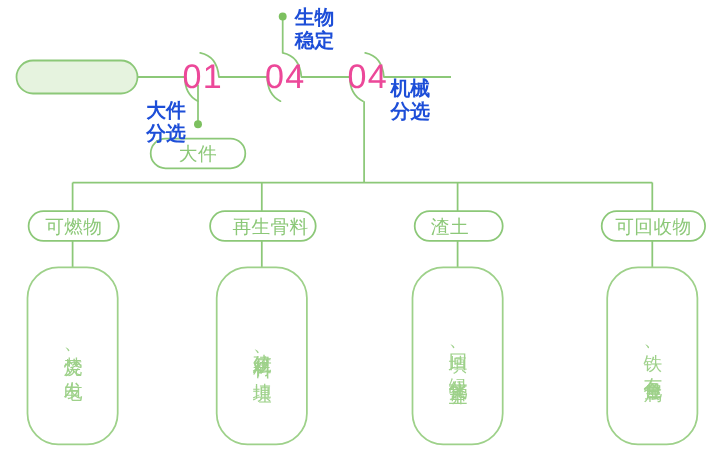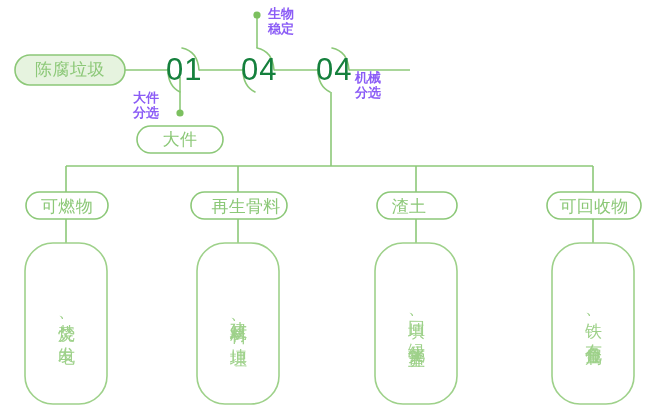--- a/index.html
+++ b/index.html
@@ -68,26 +68,26 @@
   }
   .pill-label-sm {
     font-size: 17px;
     letter-spacing: 0.3px;
     text-align: center;
   }
   .num-label {
     font-size: 31px;
     letter-spacing: 1px;
     font-weight: 300;
-    color: #15803d;
+    color: #ec4899;
   }
   .side-label {
-    font-size: 13px;
+    font-size: 18px;
     font-weight: 600;
-    color: #8b5cf6;
+    color: #1d4ed8;
     text-align: left;
   }
   .vert-text {
     writing-mode: vertical-rl;
     text-orientation: upright;
     font-size: 17px;
     letter-spacing: 2px;
     color: #9ed18a;
     text-align: center;
   }
@@ -144,21 +144,20 @@
     <path class="stroke" d="M238,219 L238,243"></path>
     <path class="stroke" d="M416,219 L416,243"></path>
     <path class="stroke" d="M593,219 L593,243"></path>
 
     <rect class="box-open" x="25" y="243" width="82" height="161" rx="28" ry="28"></rect>
     <rect class="box-open" x="197" y="243" width="82" height="161" rx="28" ry="28"></rect>
     <rect class="box-open" x="375" y="243" width="82" height="161" rx="28" ry="28"></rect>
     <rect class="box-open" x="552" y="243" width="82" height="161" rx="28" ry="28"></rect>
   </svg>
 
-  <div class="txt pill-label t-green" style="left:15px; top:60px; width:110px;">陈腐垃圾</div>
 
   <div class="txt num-label" style="left:166px; top:52px;">01</div>
   <div class="txt num-label" style="left:241px; top:52px;">04</div>
   <div class="txt num-label" style="left:316px; top:52px;">04</div>
 
   <div class="txt side-label" style="left:133px; top:90px;">大件
 分选</div>
   <div class="txt side-label" style="left:268px; top:6px;">生物
 稳定</div>
   <div class="txt side-label" style="left:355px; top:70px;">机械

